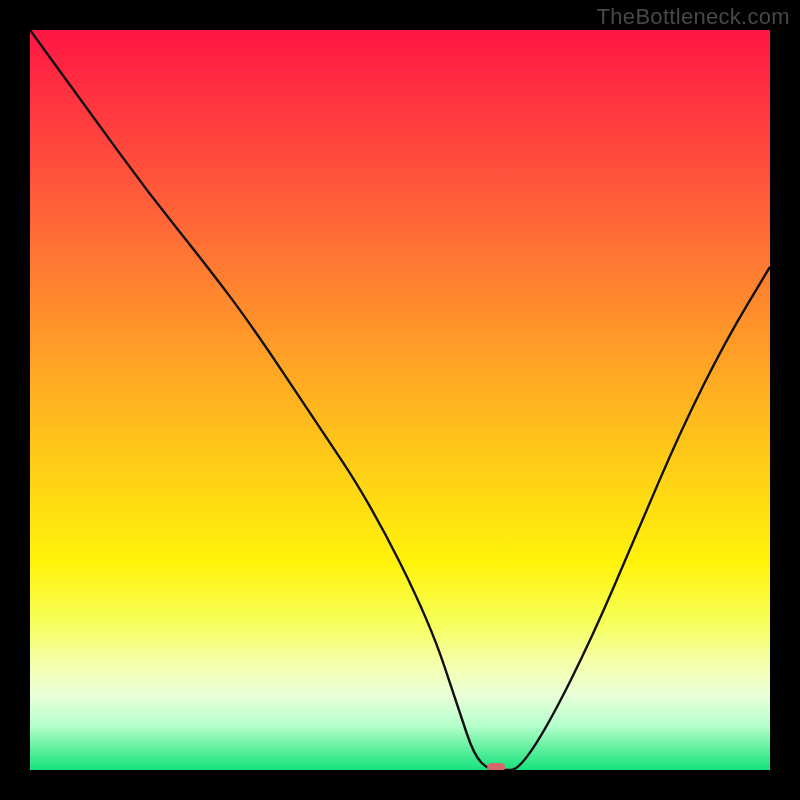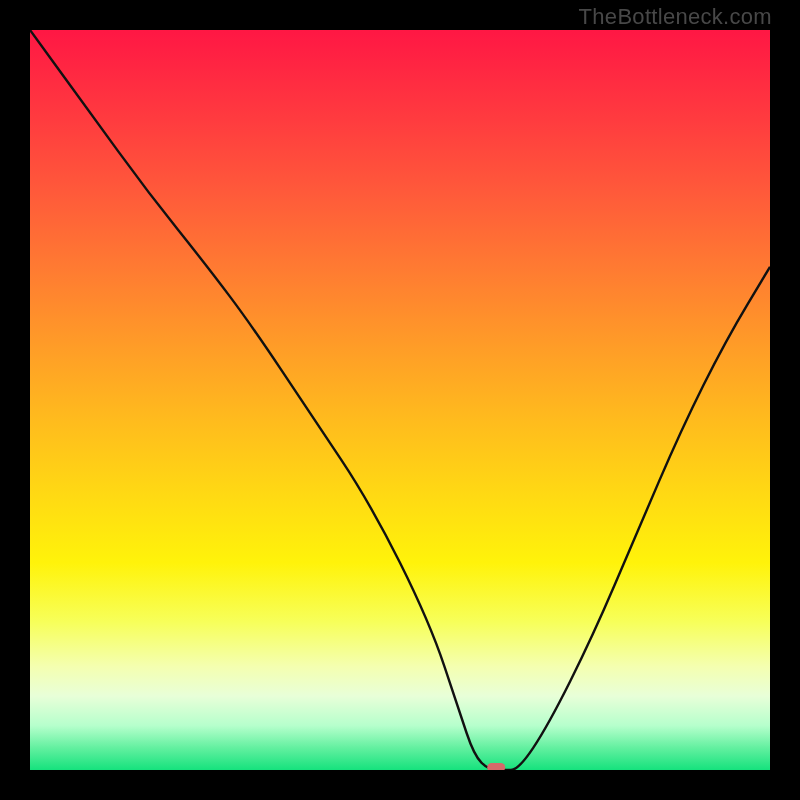--- a/index.html
+++ b/index.html
@@ -12,21 +12,21 @@
   }
   .outer {
     position: relative;
     width: 800px;
     height: 800px;
     background: #000;
   }
   .watermark {
     position: absolute;
     top: 4px;
-    right: 28px;
+    right: 10px;
     color: #555;
     font-size: 22px;
     font-weight: 500;
     letter-spacing: 0.3px;
     opacity: 0.85;
     user-select: none;
   }
   .plot {
     position: absolute;
     left: 30px;

